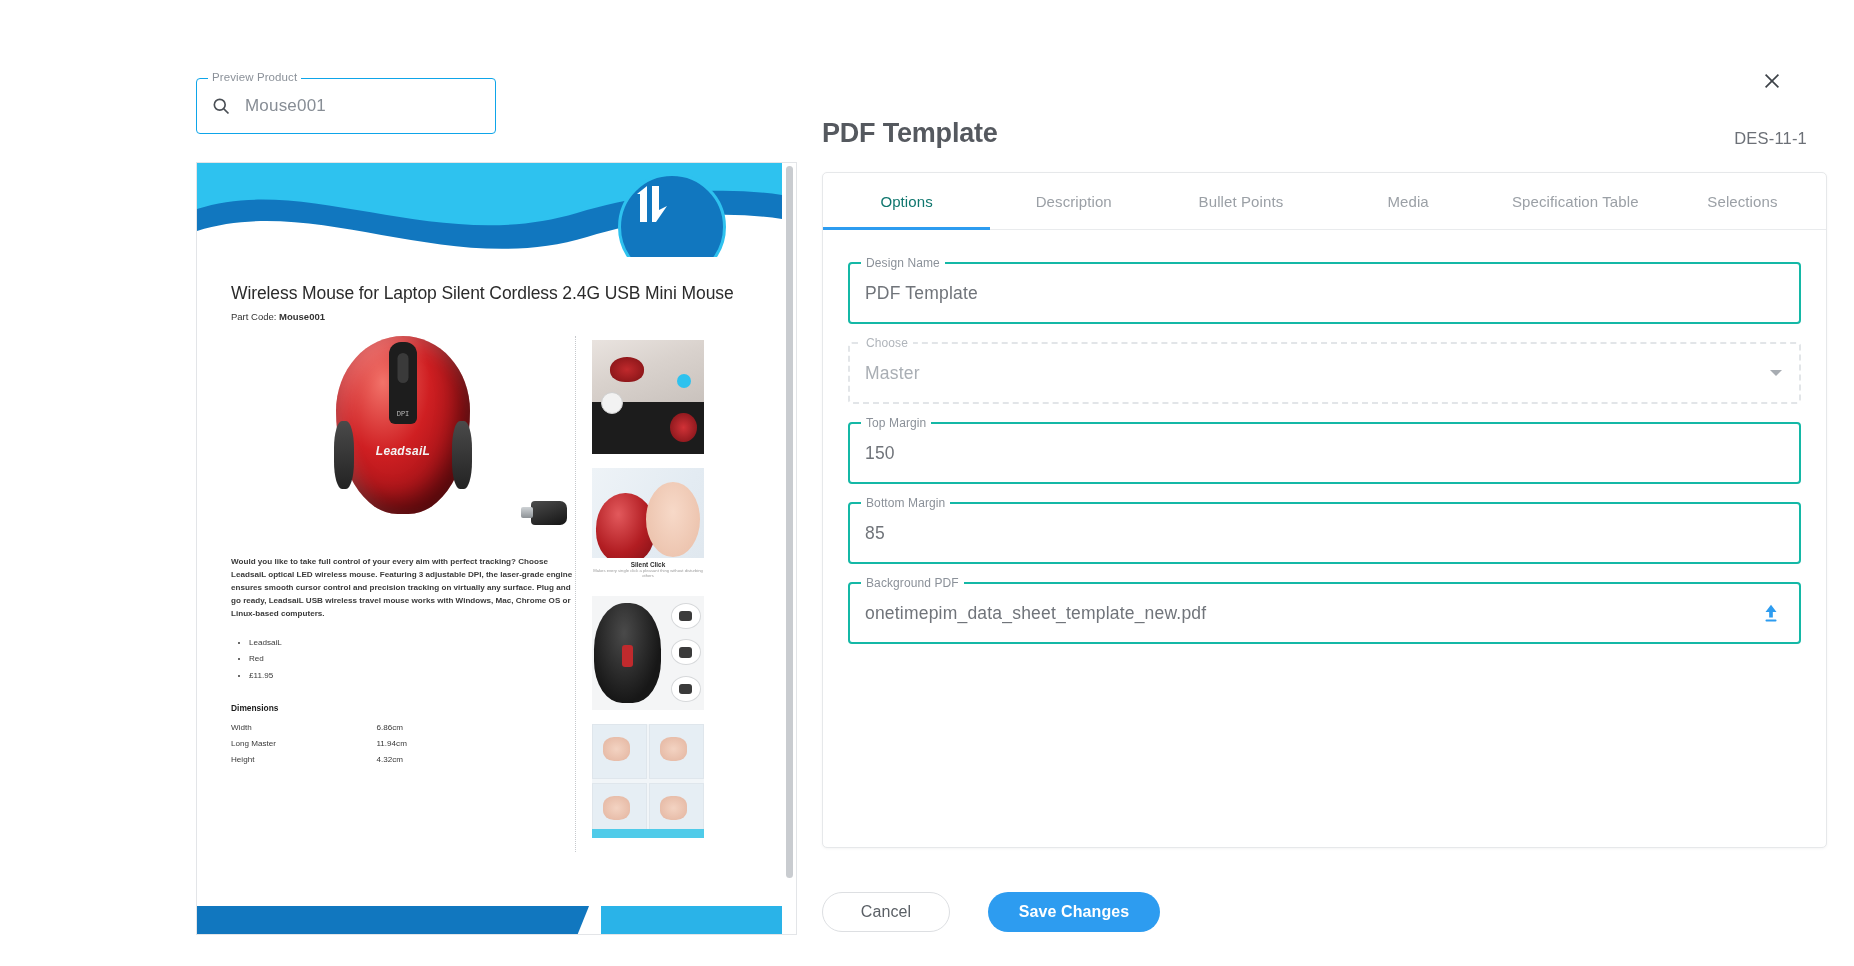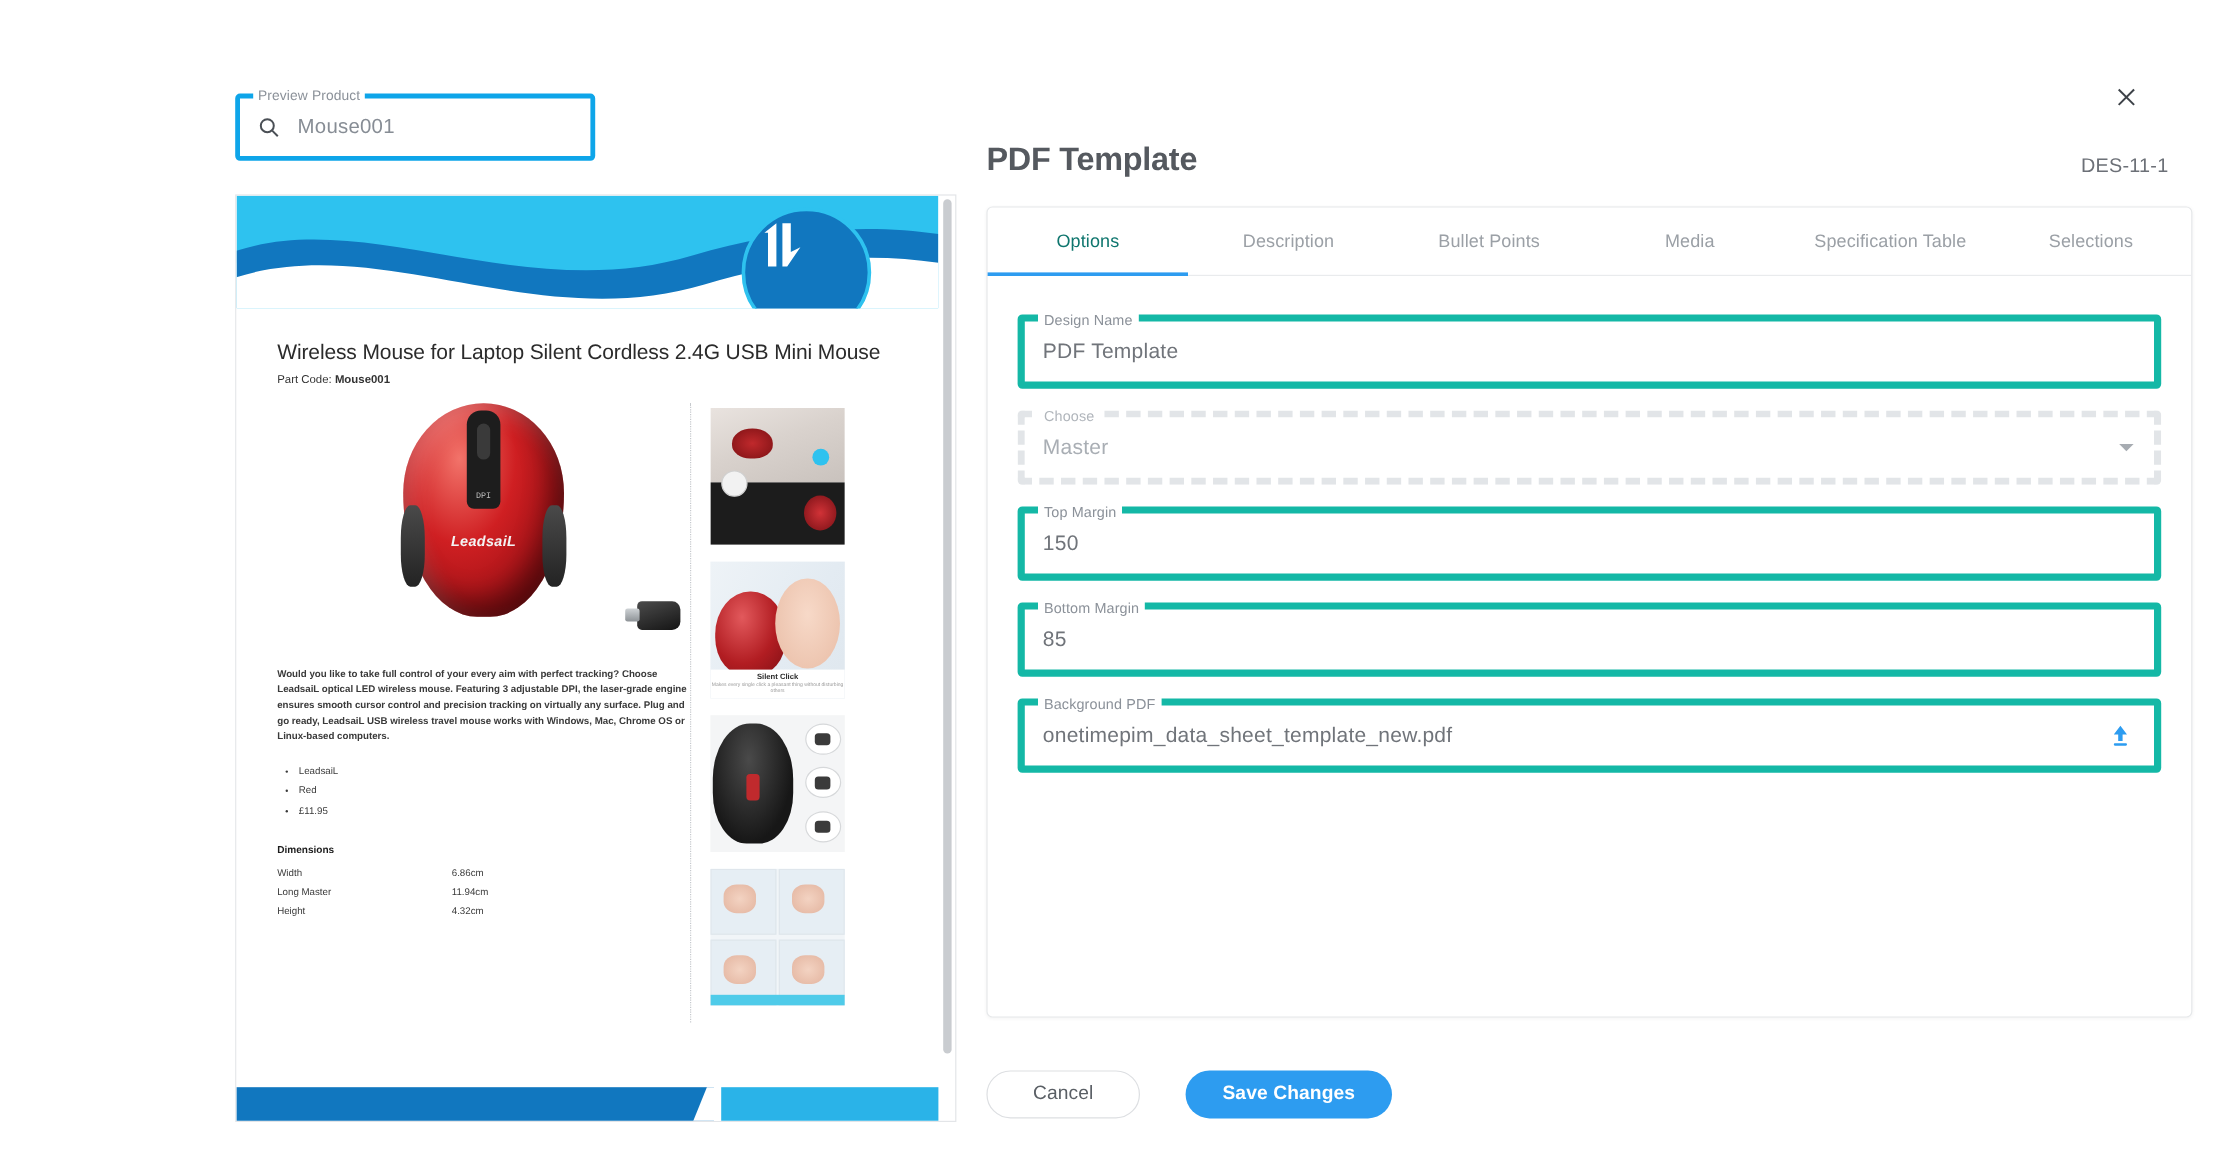--- a/index.html
+++ b/index.html
@@ -15,21 +15,21 @@
 
   
   .preview-col {
     position: absolute; left: 196px; top: 78px; width: 600px;
   }
 
   .search-field {
     position: relative;
     width: 300px;
     height: 56px;
-    border: 4px solid #0ea5e9;
+    border: 1px solid #0ea5e9;
     border-radius: 4px;
     background: #fff;
   }
   .search-field .legend {
     position: absolute; top: -8px; left: 11px;
     background: #fff; padding: 0 4px;
     font-size: 11.5px; color: #8b9199; letter-spacing: .1px;
   }
   .search-field .row {
     display: flex; align-items: center; height: 100%;
@@ -206,21 +206,21 @@
   .tab.active { color: #0f766e; }
   .tab.active:after {
     content:""; position:absolute; left:0; right:0; bottom:-1px; height:3px; background:#2d9cf0;
   }
 
   .form { padding: 32px 25px 0 25px; }
 
   .field {
     position: relative;
     height: 62px;
-    border: 6px solid #14b8a6;
+    border: 2px solid #14b8a6;
     border-radius: 4px;
     margin-bottom: 18px;
     background: #fff;
   }
   .field.disabled { border-style: dashed; border-color: #e2e5e8; }
   .field .legend {
     position: absolute; top: -8px; left: 11px;
     background: #fff; padding: 0 5px;
     font-size: 12px; color: #8b9199; letter-spacing: .1px;
   }

